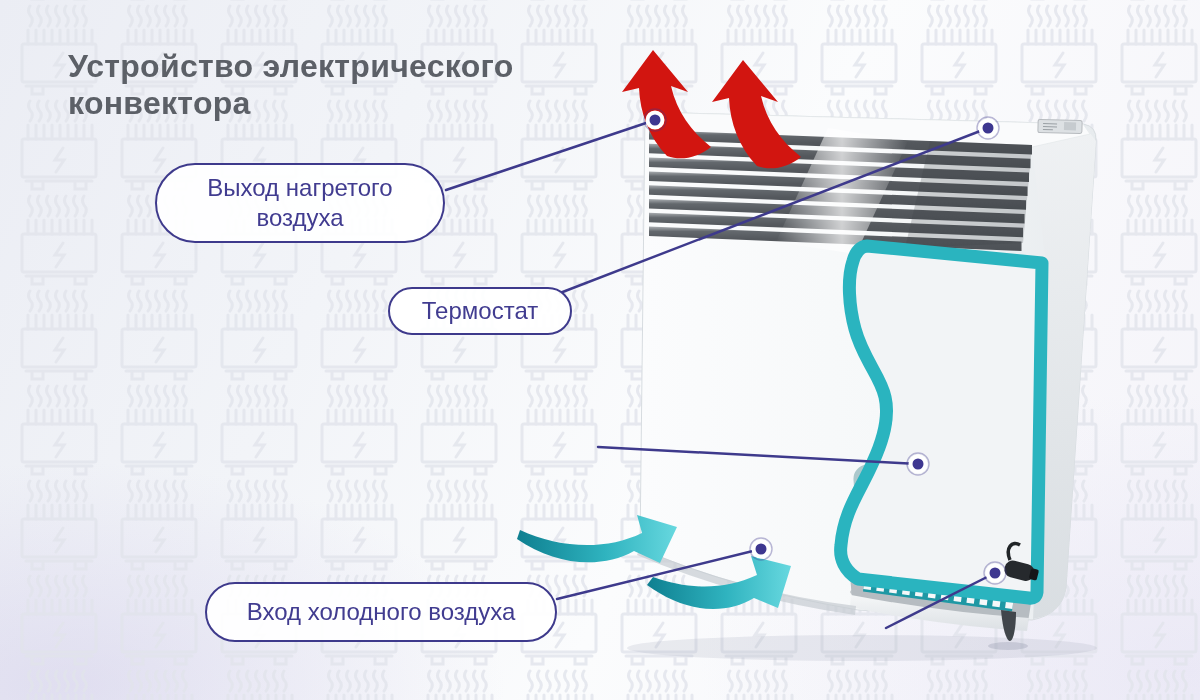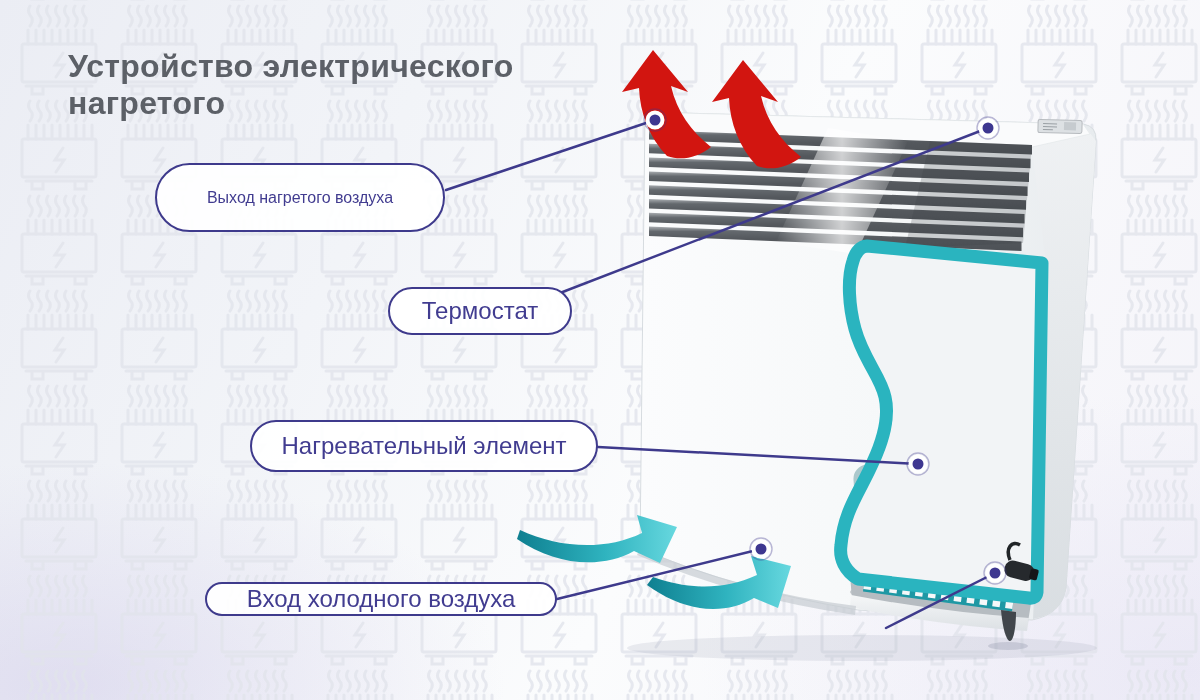--- a/index.html
+++ b/index.html
@@ -14,24 +14,24 @@
   svg.layer{position:absolute;left:0;top:0;width:1200px;height:700px;display:block;}
   .page-title{
     position:absolute;left:68px;top:48px;width:560px;
     font-size:32px;font-weight:700;color:#5c6067;line-height:37px;letter-spacing:.3px;
   }
   .pill{
     position:absolute;box-sizing:border-box;display:flex;align-items:center;justify-content:center;
     text-align:center;background:rgba(255,255,255,0.93);border:2.5px solid #3e3a8c;
     color:#413c90;border-radius:40px;font-weight:500;
   }
-  .pill-hot{left:155px;top:163px;width:290px;height:69px;font-size:16px;line-height:30px;padding:0 26px;}
+  .pill-hot{left:155px;top:163px;width:290px;height:80px;font-size:24px;line-height:30px;padding:0 26px;}
   .pill-thermo{left:388px;top:287px;width:184px;height:48px;font-size:24px;text-align:center;}
   .pill-heat{left:250px;top:420px;width:348px;height:52px;font-size:24px;}
-  .pill-cold{left:205px;top:582px;width:352px;height:34px;font-size:24px;}
+  .pill-cold{left:205px;top:582px;width:352px;height:60px;font-size:24px;}
   .pill-sensor{left:598px;top:622px;width:307px;height:46px;font-size:24px;}
 </style>
 </head>
 <body>
 
 <div class="stage">
 
   <svg class="layer" viewBox="0 0 1200 700">
     <defs>
       <linearGradient id="bodyGrad" x1="0" y1="0" x2="1" y2="0">
@@ -362,20 +362,19 @@
         </g>
       <g>
           <circle cx="995" cy="573" r="11" fill="none" stroke="rgba(62,55,140,.35)" stroke-width="1.4"></circle>
           <circle cx="995" cy="573" r="7.5" fill="#3e3790" stroke="#ffffff" stroke-width="4"></circle>
         </g>
     </g>
   </svg>
 
   <div class="page-title">
     <div>Устройство электрического</div>
-    <div>нагретого</div>
+    <div>конвектора</div>
   </div>
 
   <div class="pill pill-hot">Выход нагретого воздуха</div>
   <div class="pill pill-thermo">Термостат</div>
-  <div class="pill pill-heat">Нагревательный элемент</div>
   <div class="pill pill-cold">Вход холодного воздуха</div>
 </div>
 
 </body></html>

